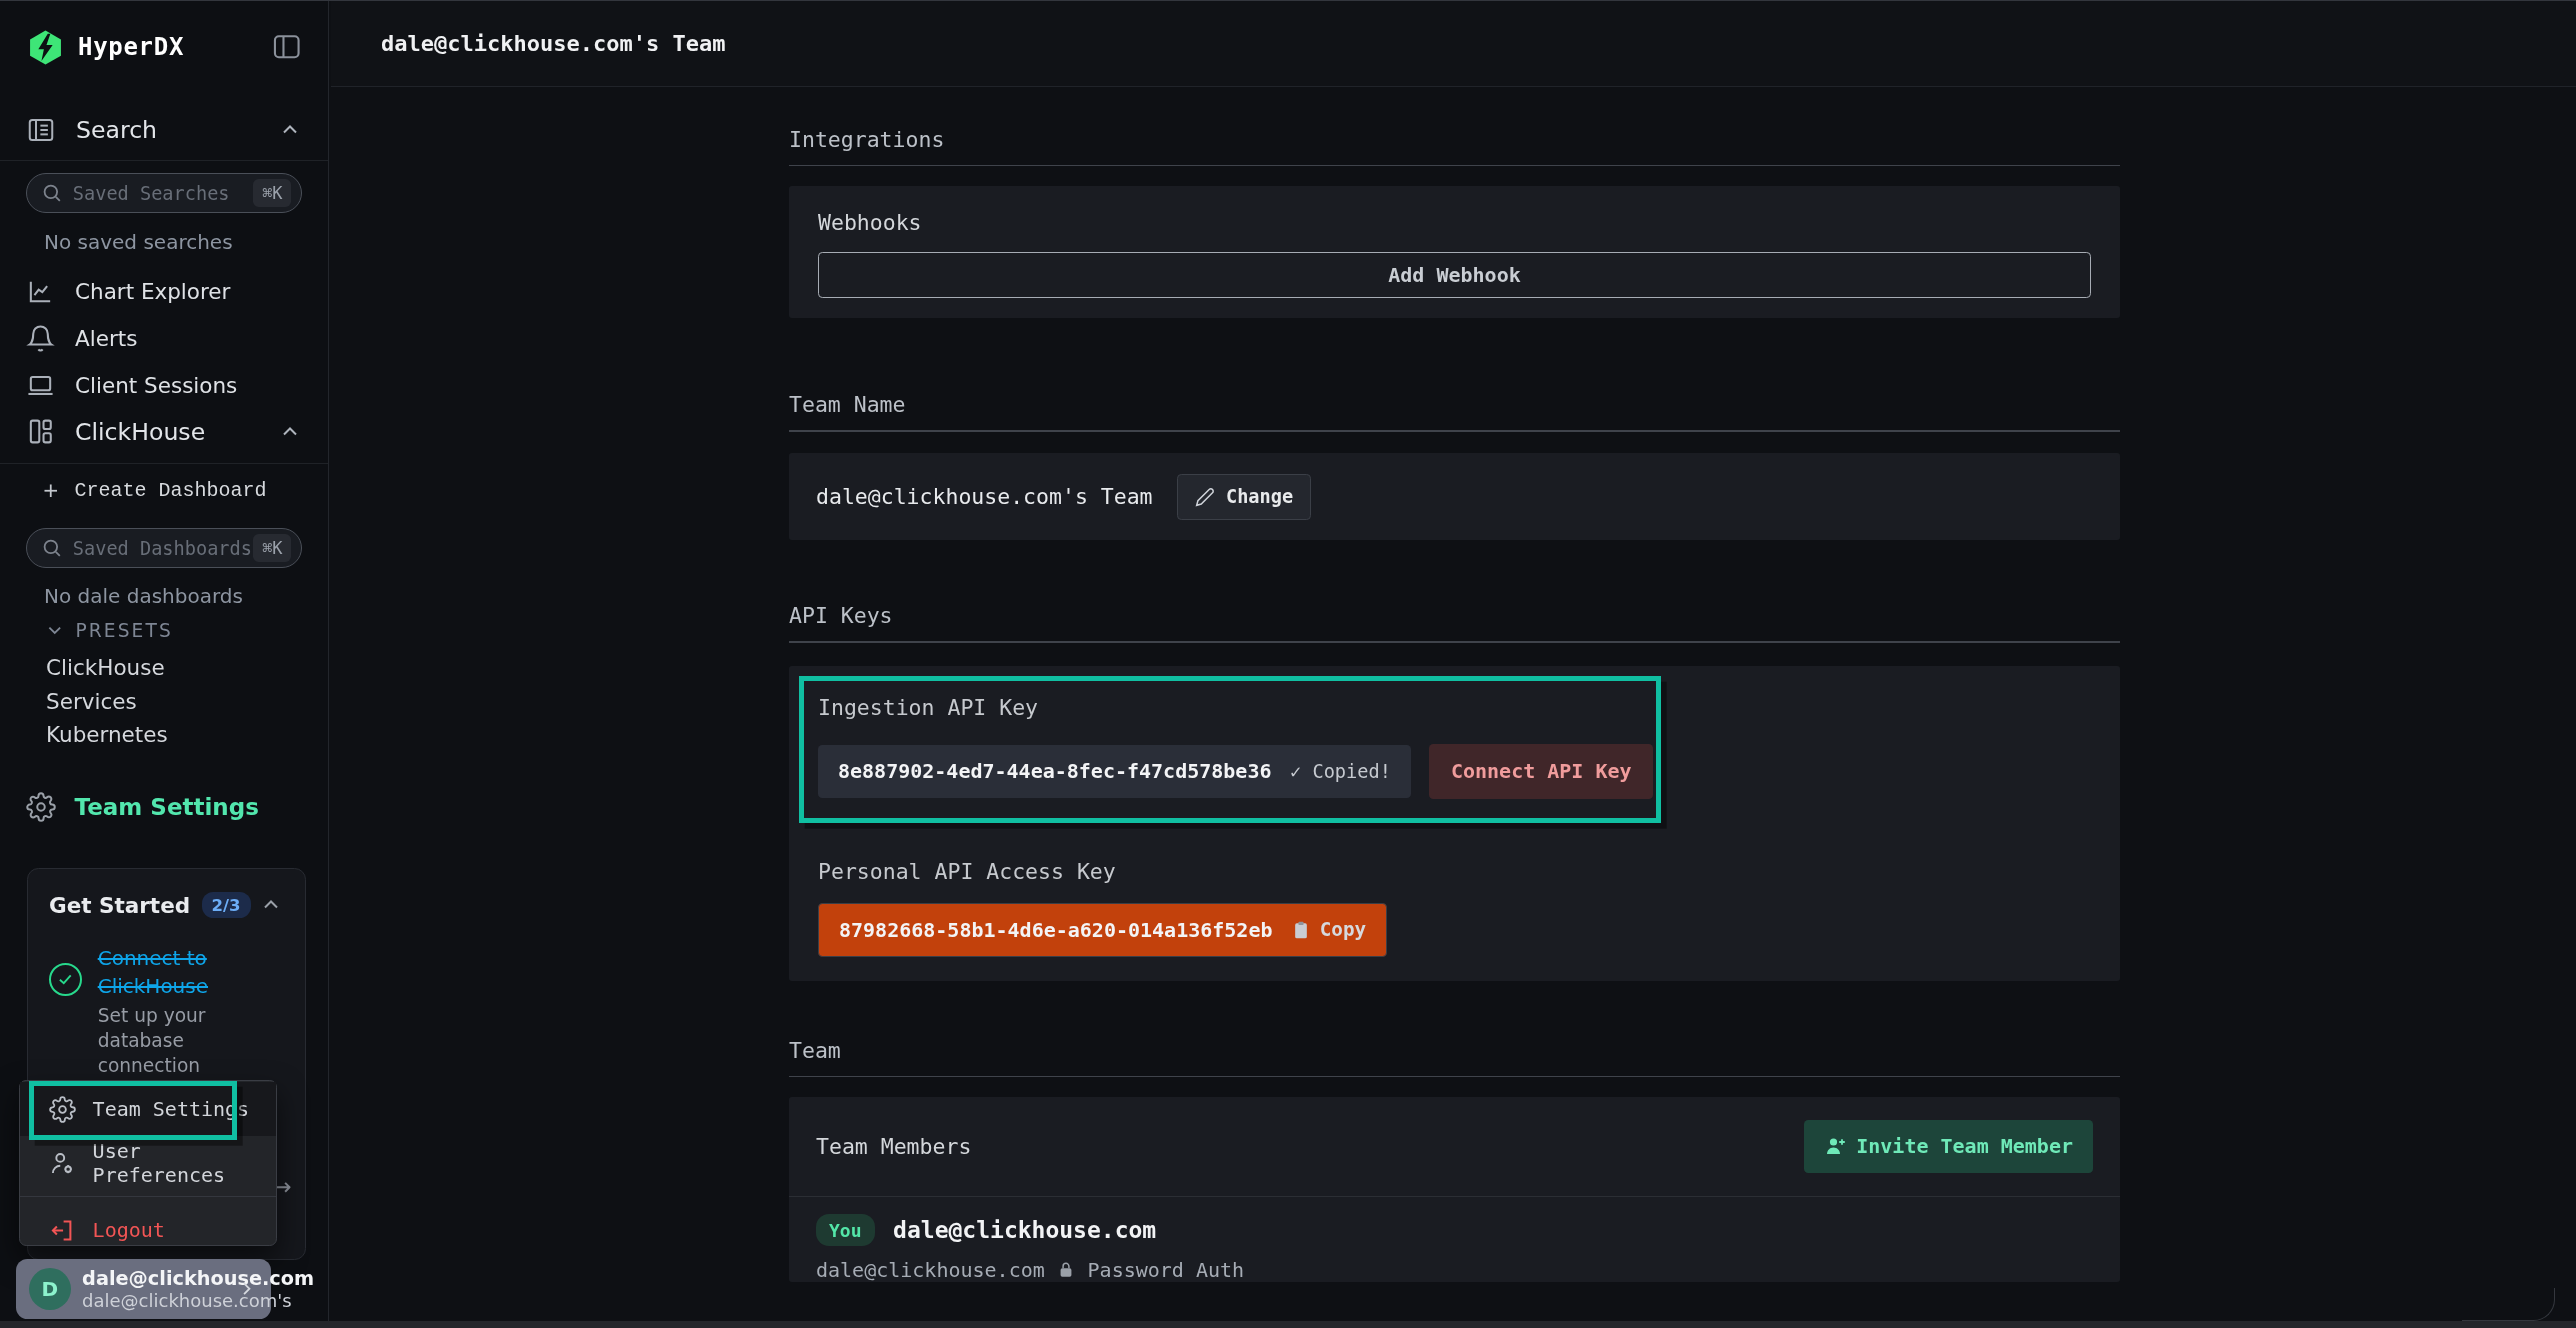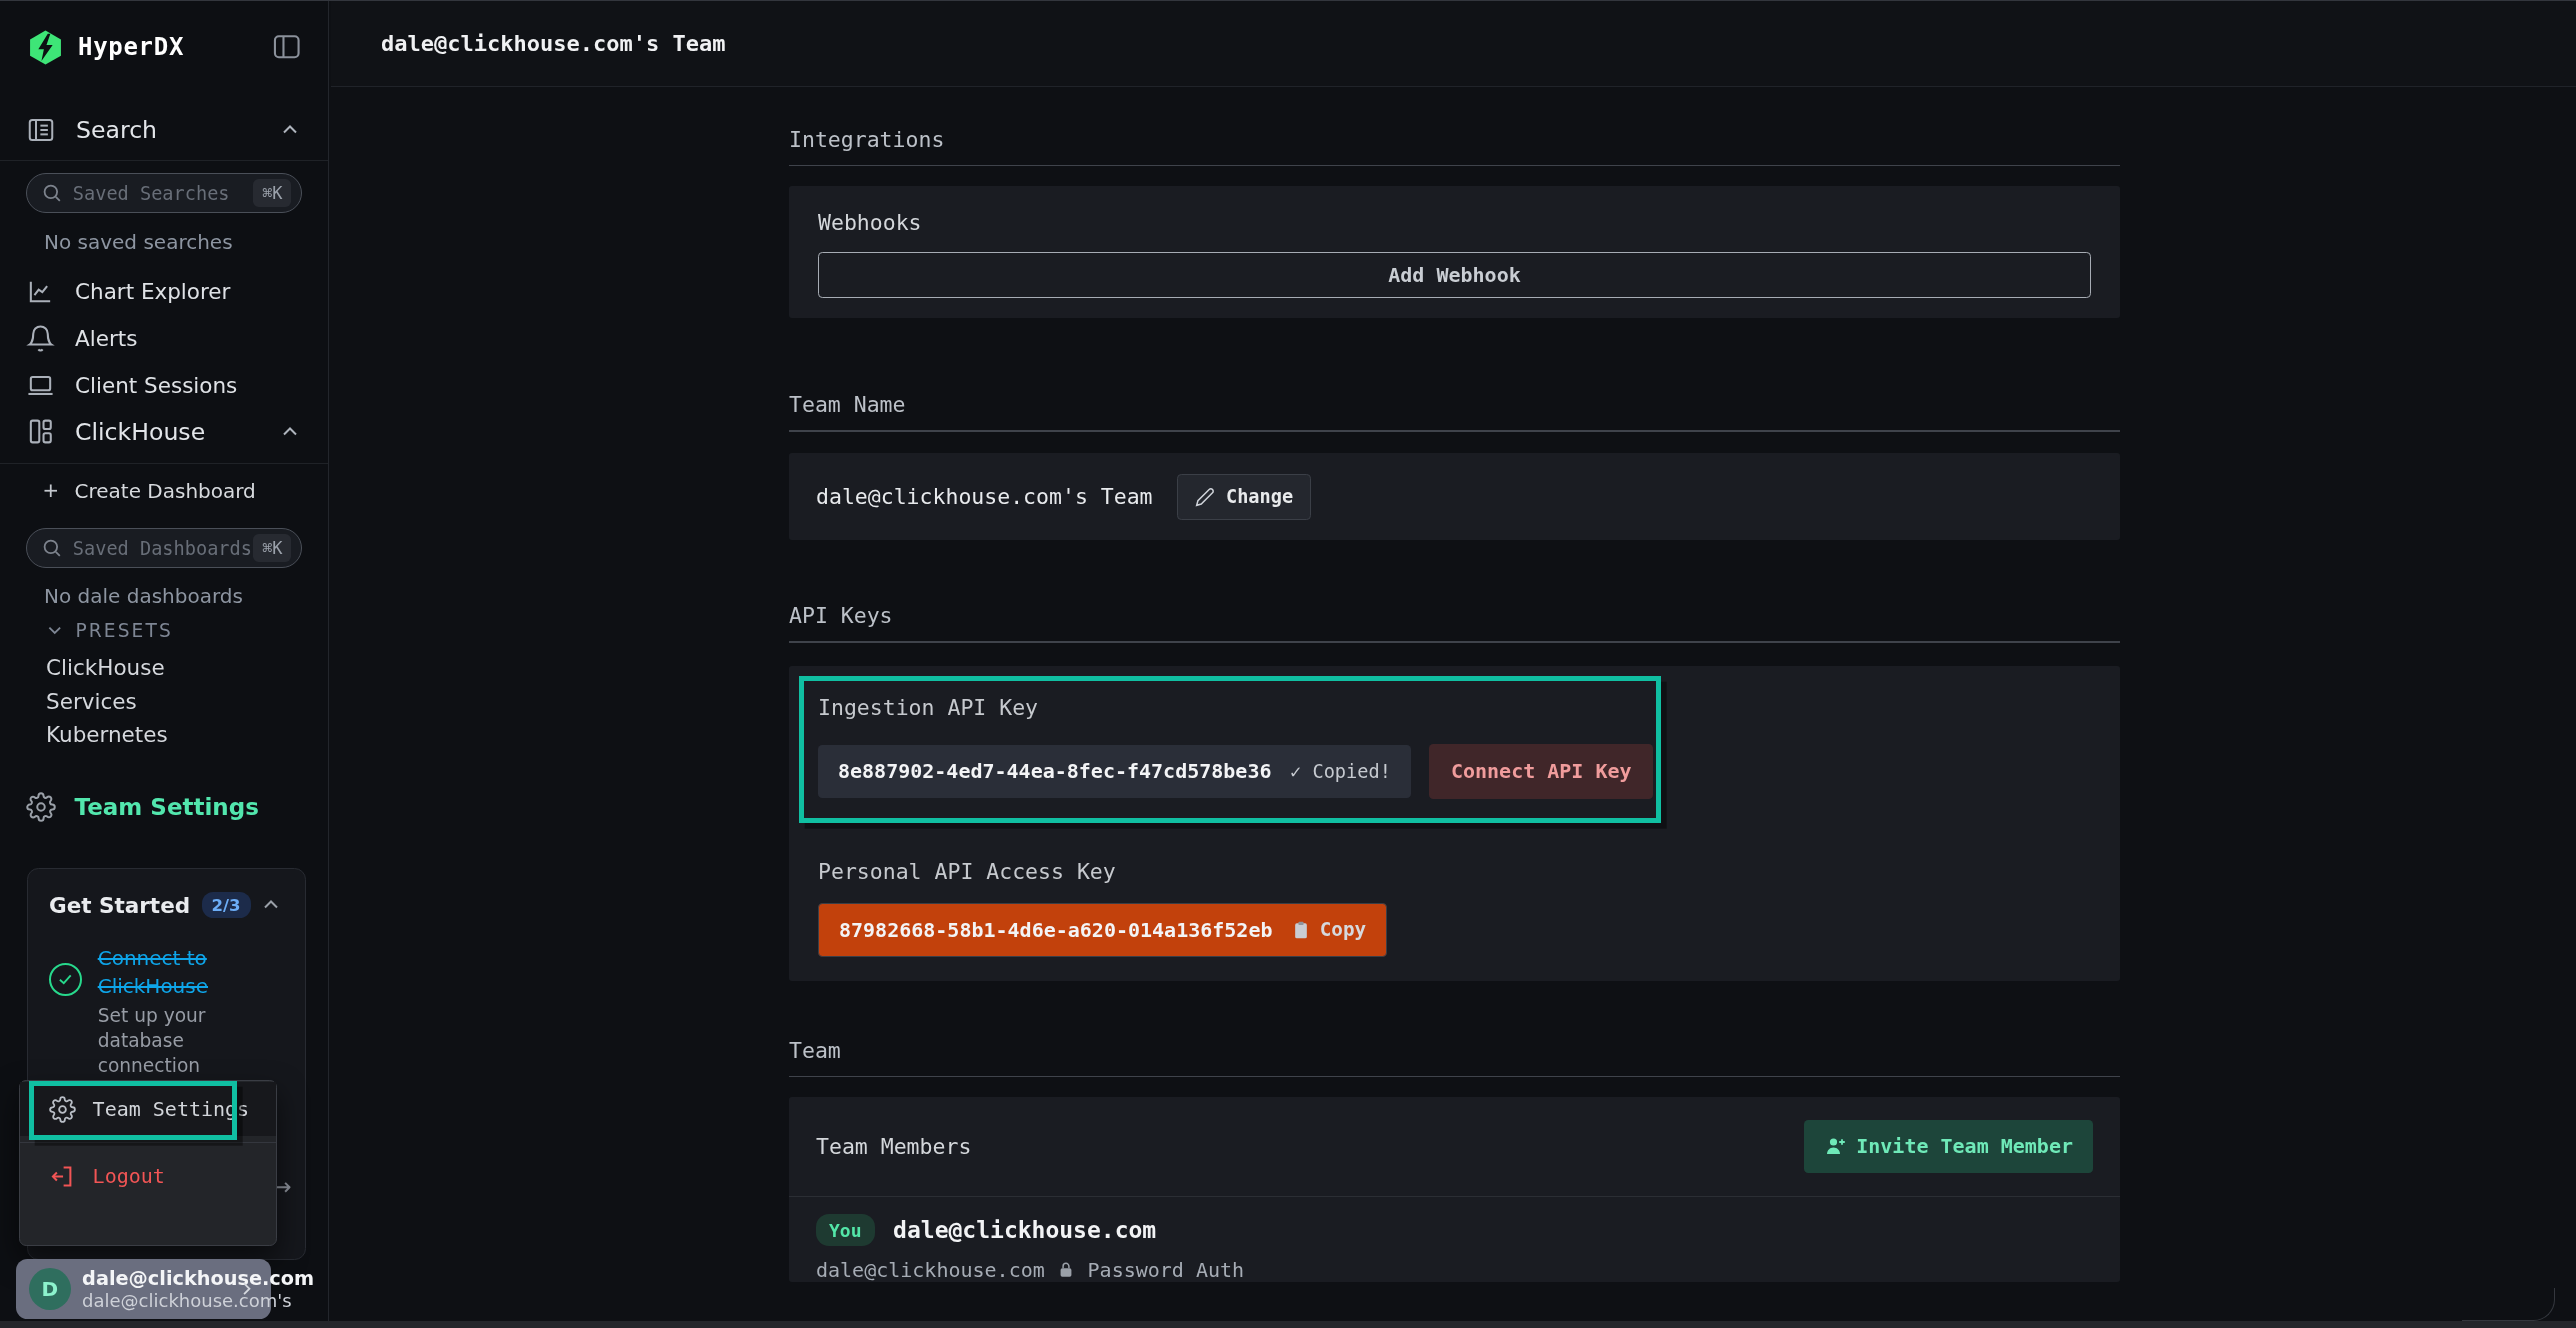--- a/index.html
+++ b/index.html
@@ -32,21 +32,21 @@
   .pill-input{position:absolute;left:26px;right:26px;height:40px;border:1.4px solid #4a4f58;
       border-radius:20px;background:#191c22;display:flex;align-items:center;padding:0 10px 0 14.3px;}
   .pill-input .ph{color:#686e78;font:18.6px var(--mono);margin-left:10px;white-space:nowrap;overflow:hidden;}
   .kbd{margin-left:auto;background:#272a31;border-radius:5.7px;color:#9ba1ab;
        font:17px var(--mono);padding:4.3px 8.6px;}
   .side-note{position:absolute;left:44px;color:#8d95a1;font-size:20px;}
   .nav-item{height:31.5px;padding:0 26px;color:#dfe2e6;font-size:21.5px;cursor:pointer;}
   .nav-item .lbl{margin-left:20px;}
   .nav-item .nicon{color:#aab0b9;}
   .plus-item{height:29px;padding:0 0 0 40px;color:#d7dade;font-size:20px;}
-  .plus-item .lbl{margin-left:13px;}
+  .plus-item .lbl{margin-left:13px;font-family:Liberation Mono, monospace;}
   .presets-row{height:26px;padding:0 0 0 44px;color:#7e8694;font-size:18.6px;letter-spacing:2.1px;}
   .presets-row .lbl{margin-left:10px;}
   .preset-item{height:29px;padding:0 0 0 46px;color:#d5d8dd;font-size:21.5px;}
   .team-settings-row{height:34px;padding:0 26px;}
   .team-settings-row .gicon{color:#9aa0a8;}
   .team-settings-row .lbl{margin-left:18.6px;color:var(--green);font-weight:bold;font-size:23px;}
 
   
   .gs-card{position:absolute;left:26.5px;top:867px;width:279px;height:392px;background:#15171c;
       border:1.4px solid #282b32;border-radius:11.4px;padding:23px 21.5px;z-index:10;}
@@ -338,20 +338,34 @@
 
     <div class="popup">
       <div class="menu-item active">
         <span class="icon micon">
           <svg width="27" height="27" viewBox="0 0 24 24" fill="none" stroke="currentColor" stroke-width="1.6">
             <circle cx="12" cy="12" r="3"></circle>
             <path d="M19.4 15a1.65 1.65 0 0 0 .33 1.82l.06.06a2 2 0 0 1 0 2.83 2 2 0 0 1-2.83 0l-.06-.06a1.65 1.65 0 0 0-1.82-.33 1.65 1.65 0 0 0-1 1.51V21a2 2 0 0 1-2 2 2 2 0 0 1-2-2v-.09A1.65 1.65 0 0 0 9 19.4a1.65 1.65 0 0 0-1.82.33l-.06.06a2 2 0 0 1-2.83 0 2 2 0 0 1 0-2.83l.06-.06a1.65 1.65 0 0 0 .33-1.82 1.65 1.65 0 0 0-1.51-1H3a2 2 0 0 1-2-2 2 2 0 0 1 2-2h.09A1.65 1.65 0 0 0 4.6 9a1.65 1.65 0 0 0-.33-1.82l-.06-.06a2 2 0 0 1 0-2.83 2 2 0 0 1 2.83 0l.06.06a1.65 1.65 0 0 0 1.82.33H9a1.65 1.65 0 0 0 1-1.51V3a2 2 0 0 1 2-2 2 2 0 0 1 2 2v.09a1.65 1.65 0 0 0 1 1.51 1.65 1.65 0 0 0 1.82-.33l.06-.06a2 2 0 0 1 2.83 0 2 2 0 0 1 0 2.83l-.06.06a1.65 1.65 0 0 0-.33 1.82V9a1.65 1.65 0 0 0 1.51 1H21a2 2 0 0 1 2 2 2 2 0 0 1-2 2h-.09a1.65 1.65 0 0 0-1.51 1z"></path>
           </svg>
         </span>
         <span class="lbl">Team Settings</span>
+      </div>
+      <div class="menu-item">
+        <span class="icon micon">
+          <svg width="27" height="27" viewBox="0 0 24 24" fill="none" stroke="currentColor" stroke-width="1.7">
+            <circle cx="10" cy="7" r="3.5"></circle>
+              <path d="M3.5 20.5c0-3.6 2.9-6.5 6.5-6.5"></path>
+            <circle cx="17" cy="17" r="2.4"></circle>
+            <line x1="17" y1="13.4" x2="17" y2="14.6"></line>
+              <line x1="17" y1="19.4" x2="17" y2="20.6"></line>
+            <line x1="13.9" y1="17" x2="14.6" y2="17"></line>
+              <line x1="19.4" y1="17" x2="20.1" y2="17"></line>
+          </svg>
+        </span>
+        <span class="lbl">User Preferences</span>
       </div>
       <div class="menu-div"></div>
       <div class="menu-item danger">
         <span class="icon micon">
           <svg width="27" height="27" viewBox="0 0 24 24" fill="none" stroke="currentColor" stroke-width="1.8">
             <path d="M13 4h6v16h-6"></path>
               <line x1="3.5" y1="12" x2="12.5" y2="12"></line>
             <polyline points="7 8.5 3.5 12 7 15.5"></polyline>
           </svg>
         </span>

